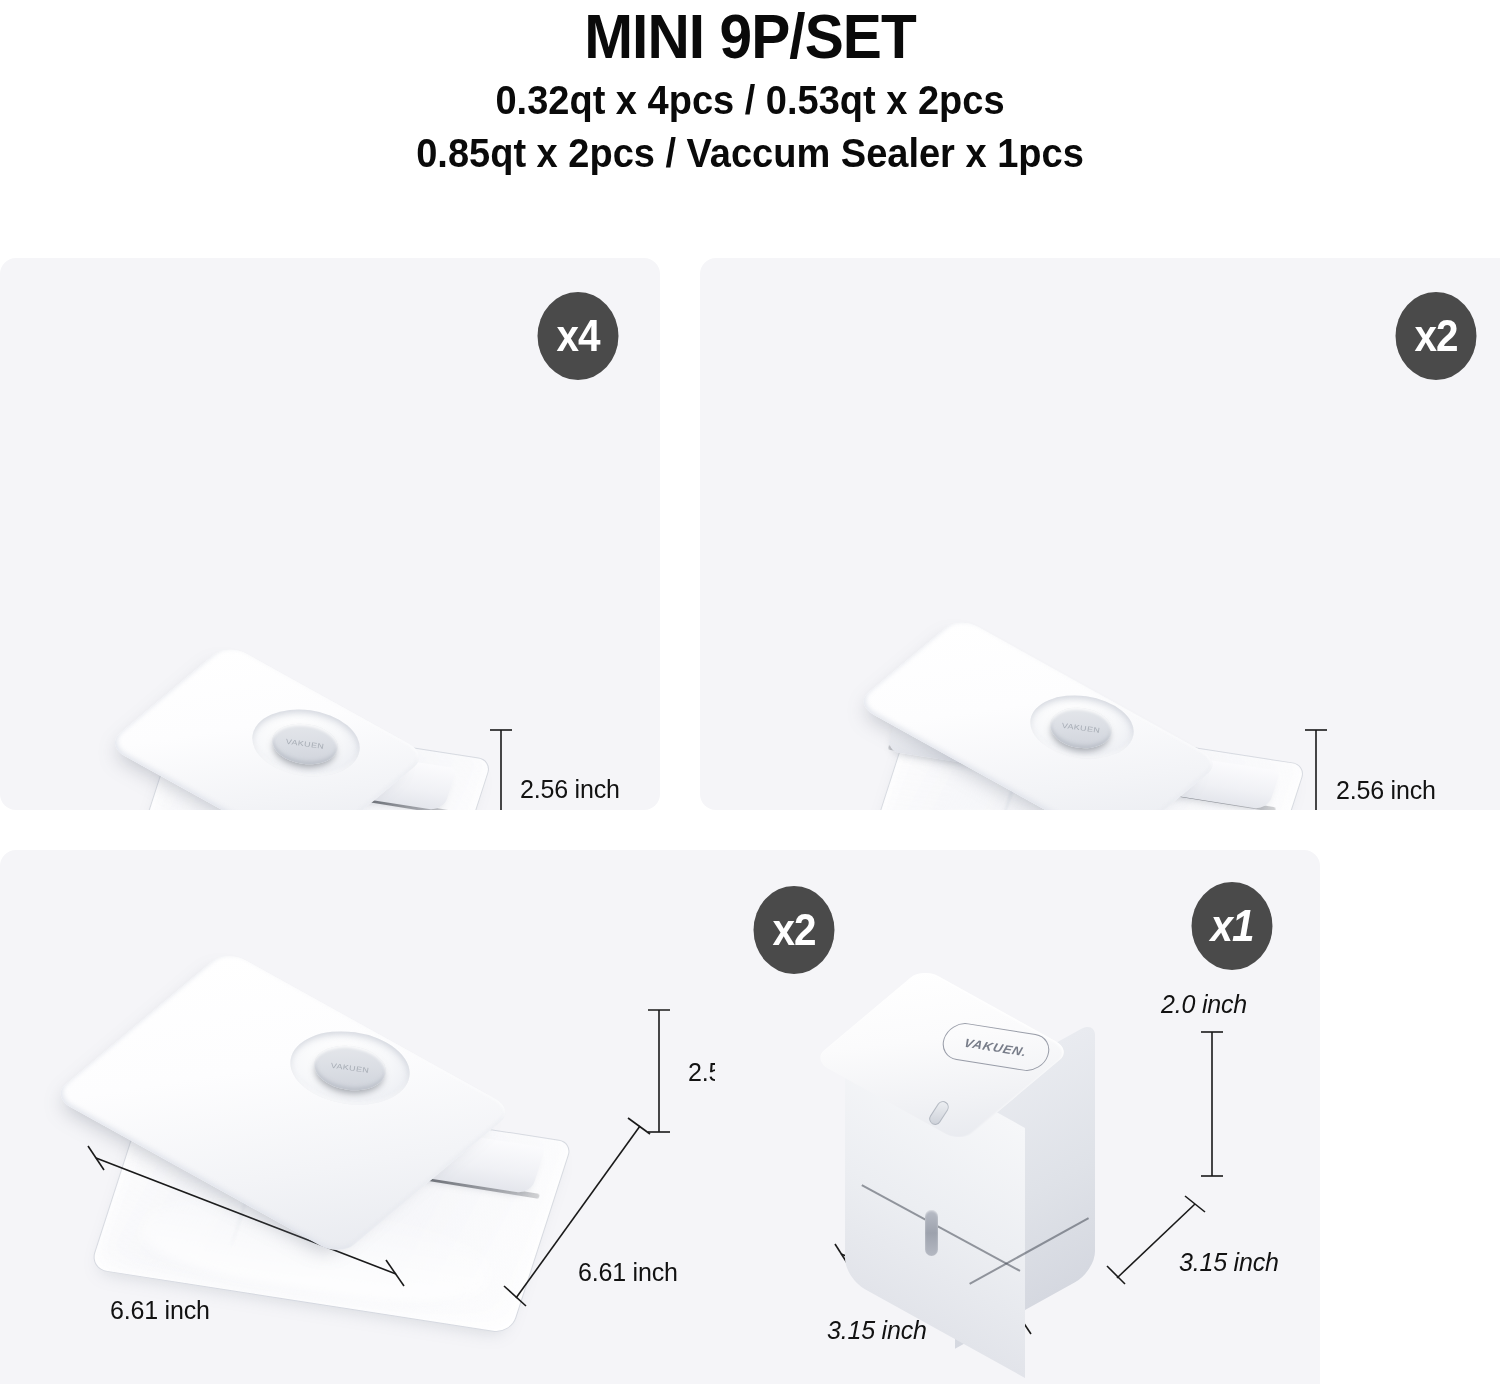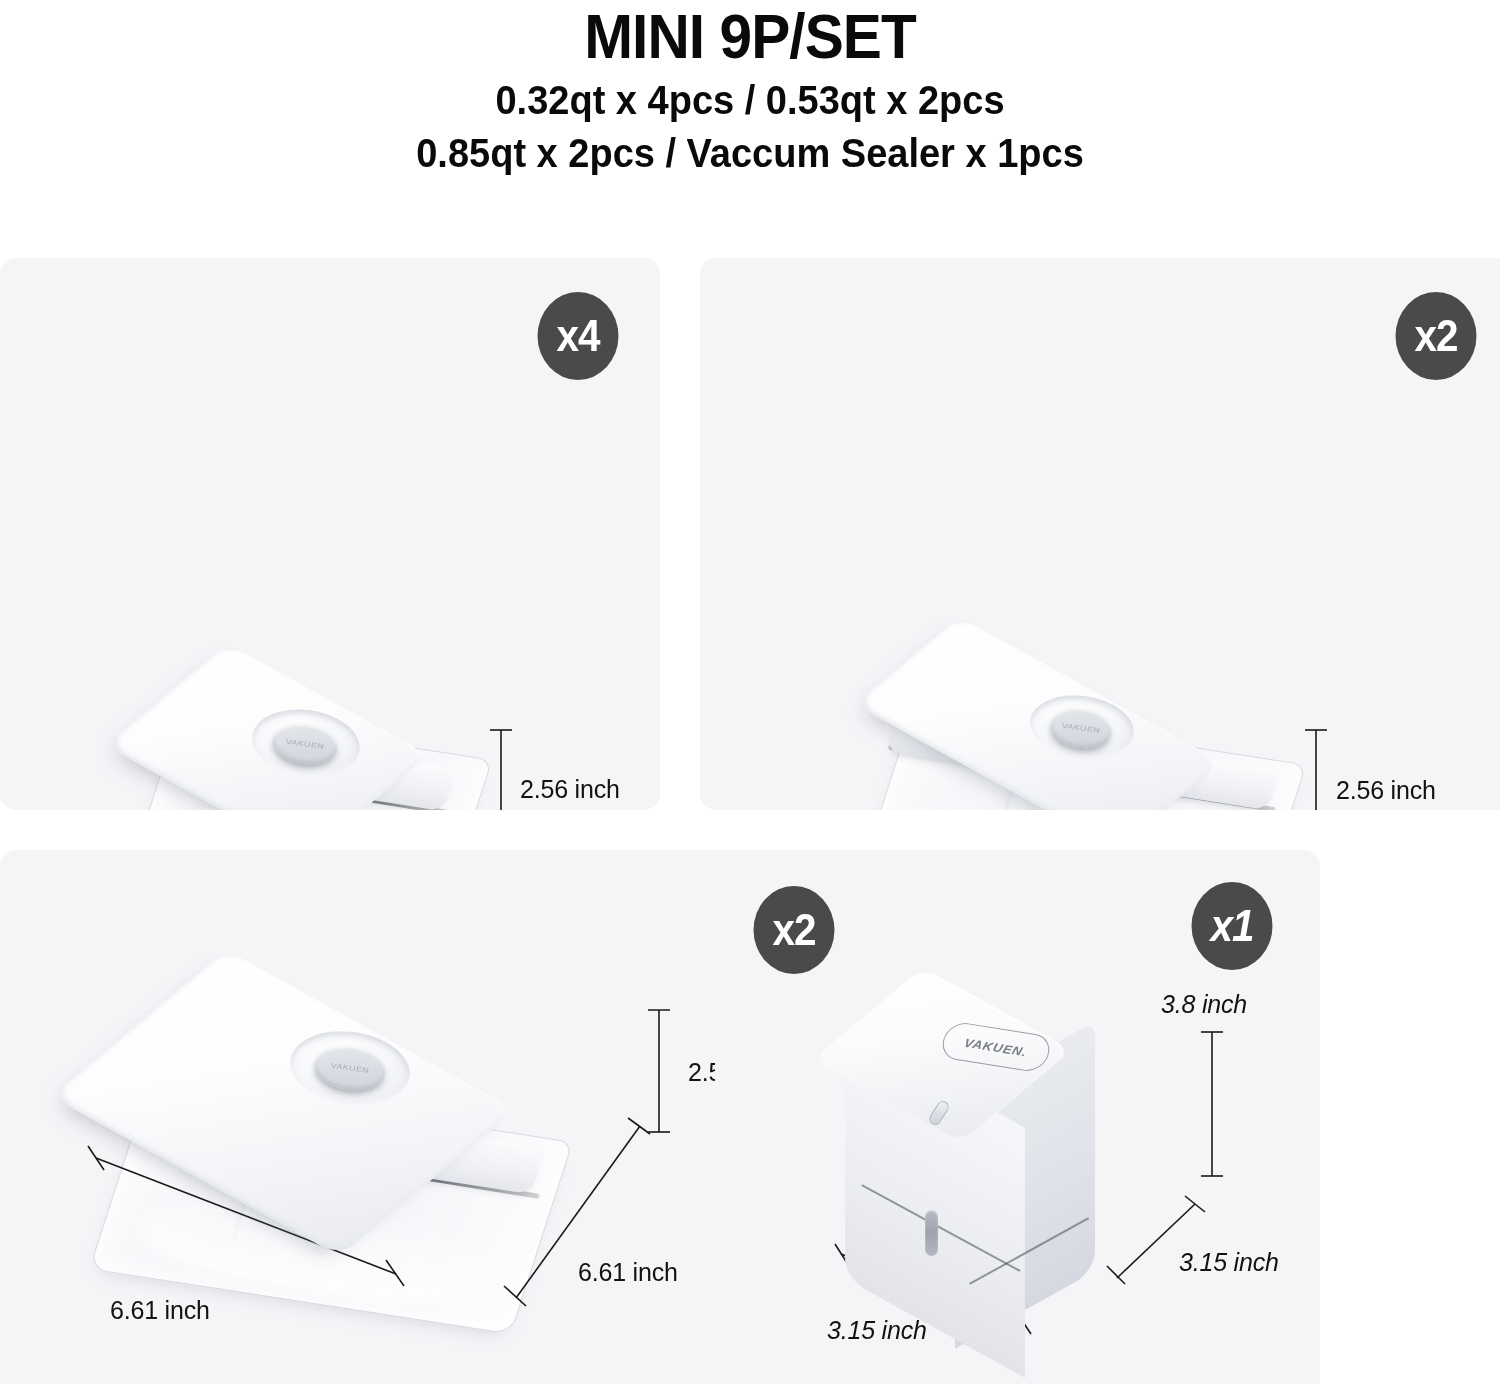--- a/index.html
+++ b/index.html
@@ -393,21 +393,21 @@
       <div class="sealer-seam" style="left:136px; top:377px; width:180px; transform: rotate(28.5deg);"></div>
       <div class="sealer-seam" style="left:246px; top:400px; width:136px; transform: rotate(-29deg);"></div>
 
       <div class="led-front" style="left:210px; top:360px; width:13px; height:46px;"></div>
 
       <svg class="dimsvg" style="left:486px; top:180px; width:30px; height:150px;">
         <line x1="0" y1="2" x2="22" y2="2"></line>
         <line x1="11" y1="2" x2="11" y2="146"></line>
         <line x1="0" y1="146" x2="22" y2="146"></line>
       </svg>
-      <div class="dim-label" style="left:446px; top:140px;">3.8 inch</div>
+      <div class="dim-label" style="left:446px; top:140px;">2.0 inch</div>
 
       <svg class="dimsvg" style="left:396px; top:348px; width:96px; height:96px;">
         <line x1="84" y1="6" x2="6" y2="80"></line>
         <line x1="74" y1="-2" x2="94" y2="14"></line>
         <line x1="-4" y1="68" x2="14" y2="86"></line>
       </svg>
       <div class="dim-label" style="left:464px; top:398px;">3.15 inch</div>
 
       <svg class="dimsvg" style="left:122px; top:398px; width:200px; height:90px;">
         <line x1="4" y1="6" x2="186" y2="76"></line>

